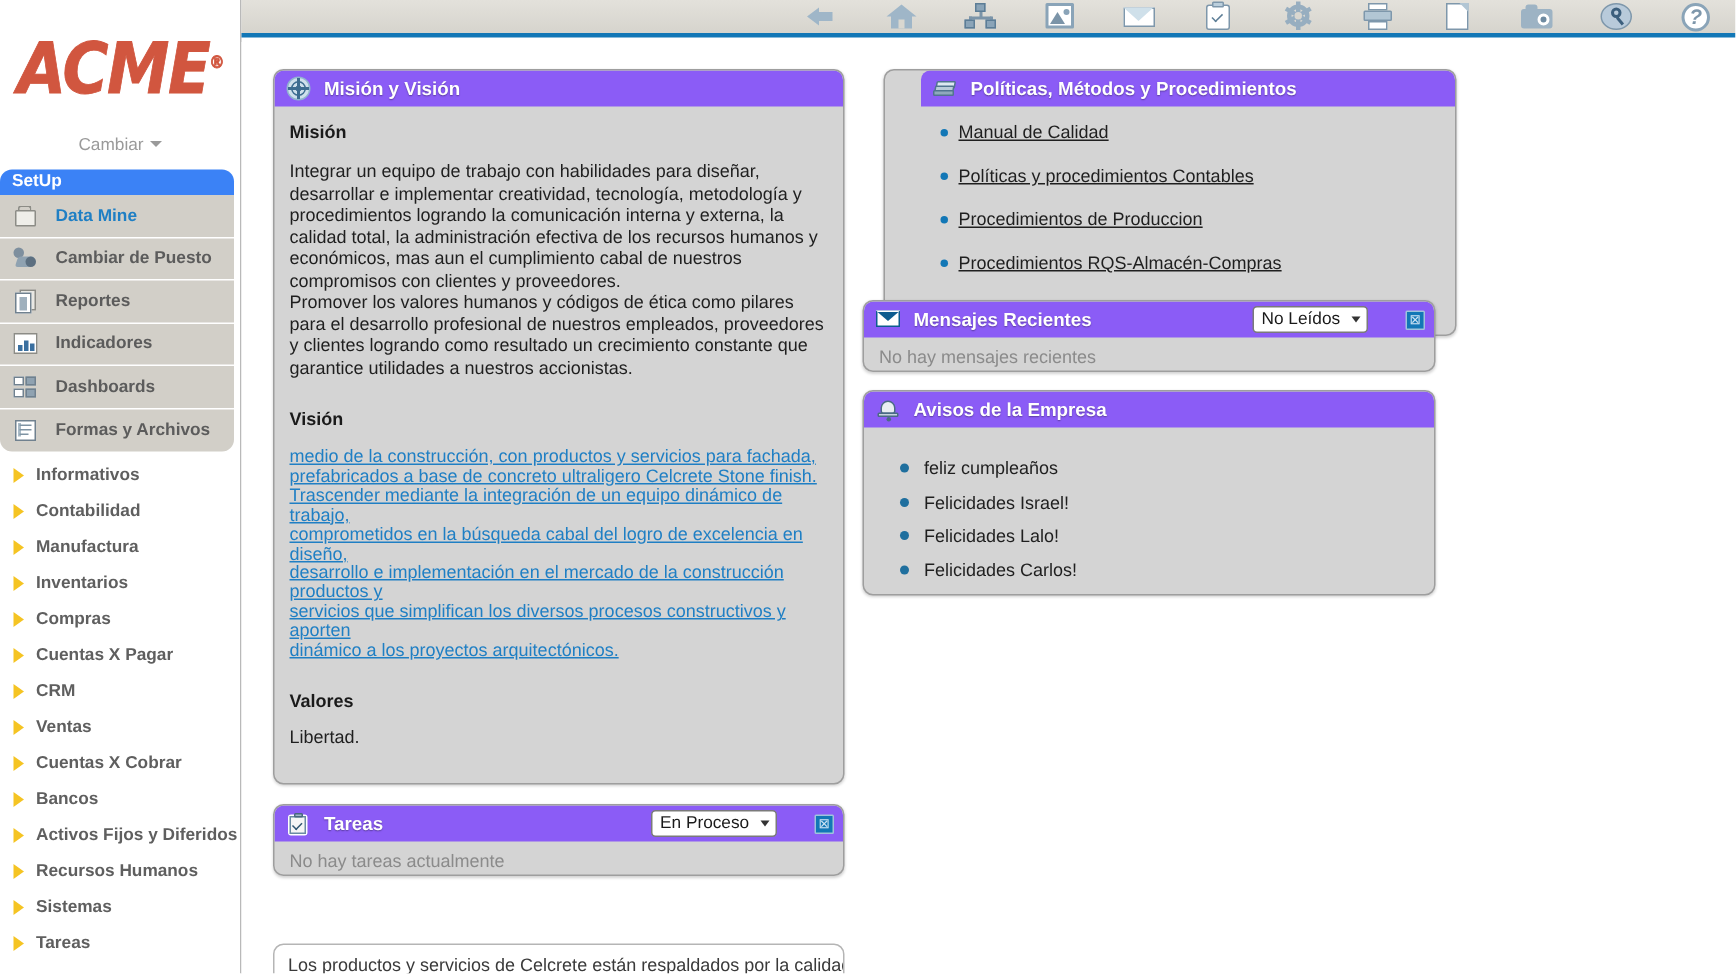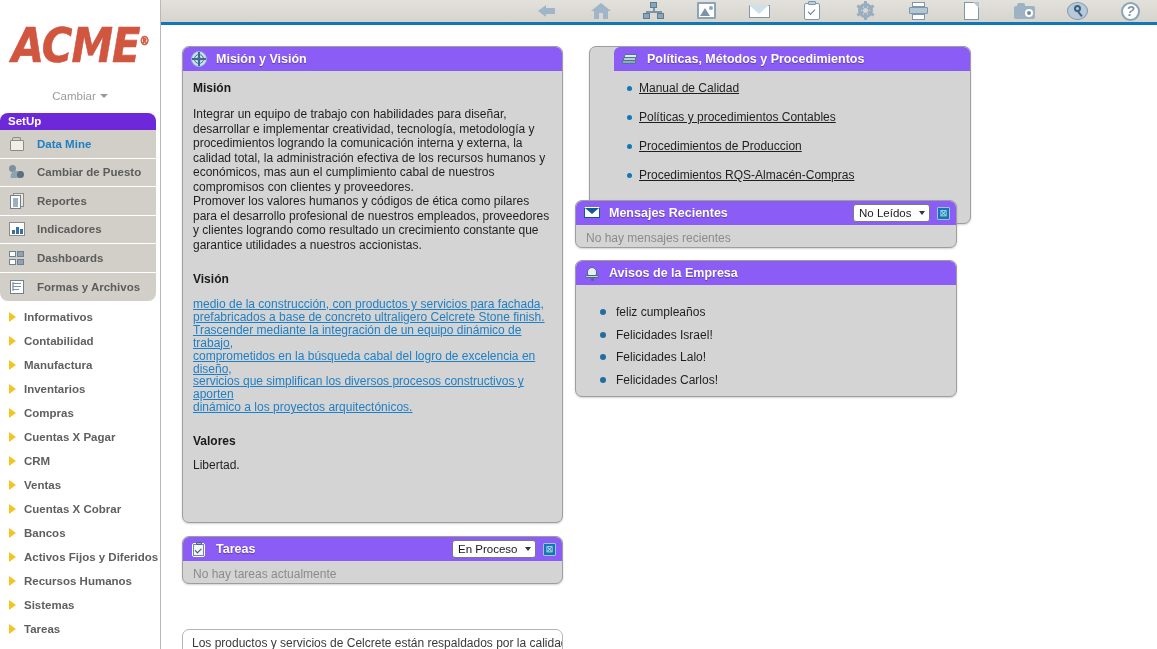--- a/index.html
+++ b/index.html
@@ -47,21 +47,21 @@
   .caret-dn {
     display: inline-block;
     width: 0; height: 0; margin-left: 4px;
     border-left: 4px solid transparent;
     border-right: 4px solid transparent;
     border-top: 4px solid #9a9a9a;
     vertical-align: 2px;
   }
 
   .setup-header {
-    background: #6d28d9;
+    background: #3b82f6;
     color: #ffffff;
     font-weight: bold;
     font-size: 11.5px;
     padding: 3px 0 3px 8px;
     border-radius: 8px 8px 0 0;
     margin-right: 4px;
     height: 17px;
     line-height: 11px;
   }
 
@@ -267,21 +267,21 @@
   .ico-bell .b { position:absolute; left:3px; top:2px; width:10px; height:9px; background:#e9eef2; border:1.2px solid #4a6b85; border-radius:5px 5px 2px 2px;}
   .ico-bell .r { position:absolute; left:1px; top:10px; width:14px; height:2.6px; background:#c6d3dd; border:1px solid #4a6b85; border-radius:1px;}
   .ico-bell .t { position:absolute; left:6.5px; top:13px; width:3px; height:3px; background:#4a6b85; border-radius:50%;}
 
   .ico-clipboard .bd { position:absolute; left:1px; top:2px; width:13px; height:14px; background:#ffffff; border:1.5px solid #ffffff; border-radius:2px;}
   .ico-clipboard .in { position:absolute; left:2px; top:3px; width:11px; height:12px; background:#f5f5f5; border:1px solid #6a8ba3;}
   .ico-clipboard .tp { position:absolute; left:4.5px; top:0.5px; width:6px; height:3.5px; background:#9fb6c8; border:1.2px solid #47677f; border-radius:1px;}
   .ico-clipboard .ck { position:absolute; left:4px; top:7px; width:6px; height:3.5px; border-left:1.6px solid #2f5470; border-bottom:1.6px solid #2f5470; transform:rotate(-45deg);}
 
   
-  .head-ctrl { position: absolute; right: 6px; top: 3px; display:flex; align-items:center; gap:7px;}
+  .head-ctrl { position: absolute; right: 6px; top: 3px; display:flex; align-items:center; gap:25px;}
   .fake-select {
     appearance: none; -webkit-appearance: none;
     background: #ffffff;
     border: 1px solid #7a7a7a;
     border-radius: 3px;
     height: 18px;
     font-size: 11.5px;
     font-family: "Liberation Sans", sans-serif;
     color: #1a1a1a;
     padding: 0 17px 0 5px;
@@ -583,20 +583,21 @@
         <div class="sec-title">Misión</div>
         <div class="body-text">Integrar un equipo de trabajo con habilidades para diseñar, desarrollar e implementar creatividad, tecnología, metodología y procedimientos logrando la comunicación interna y externa, la calidad total, la administración efectiva de los recursos humanos y económicos, mas aun el cumplimiento cabal de nuestros compromisos con clientes y proveedores.</div>
         <div class="body-text">Promover los valores humanos y códigos de ética como pilares para el desarrollo profesional de nuestros empleados, proveedores y clientes logrando como resultado un crecimiento constante que garantice utilidades a nuestros accionistas.</div>
 
         <div class="sec-title" style="margin-top:20px;">Visión</div>
         <div>
           <span class="vision-link">medio de la construcción, con productos y servicios para fachada,</span>
           <span class="vision-link">prefabricados a base de concreto ultraligero Celcrete Stone finish.</span>
           <span class="vision-link">Trascender mediante la integración de un equipo dinámico de trabajo,</span>
           <span class="vision-link">comprometidos en la búsqueda cabal del logro de excelencia en diseño,</span>
+          <span class="vision-link">desarrollo e implementación en el mercado de la construcción productos y</span>
           <span class="vision-link">servicios que simplifican los diversos procesos constructivos y aporten</span>
           <span class="vision-link">dinámico a los proyectos arquitectónicos.</span>
         </div>
 
         <div class="sec-title" style="margin-top:20px; margin-bottom:11px;">Valores</div>
         <div class="valores-line">Libertad.</div>
 
       </div>
     </div>
 

